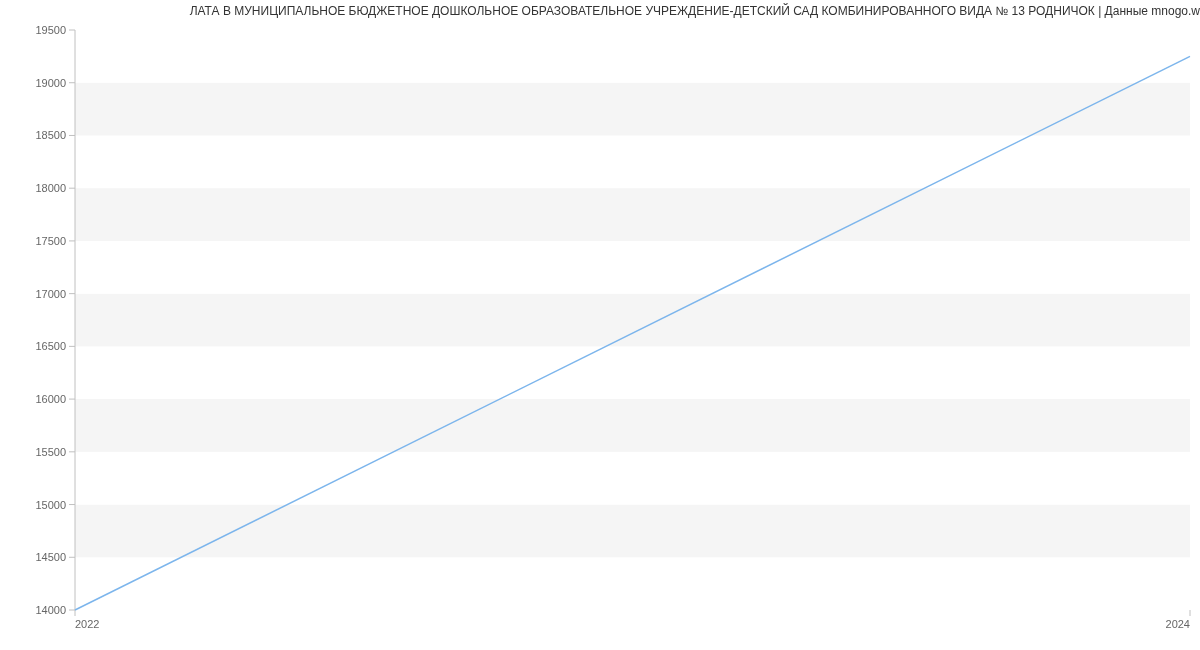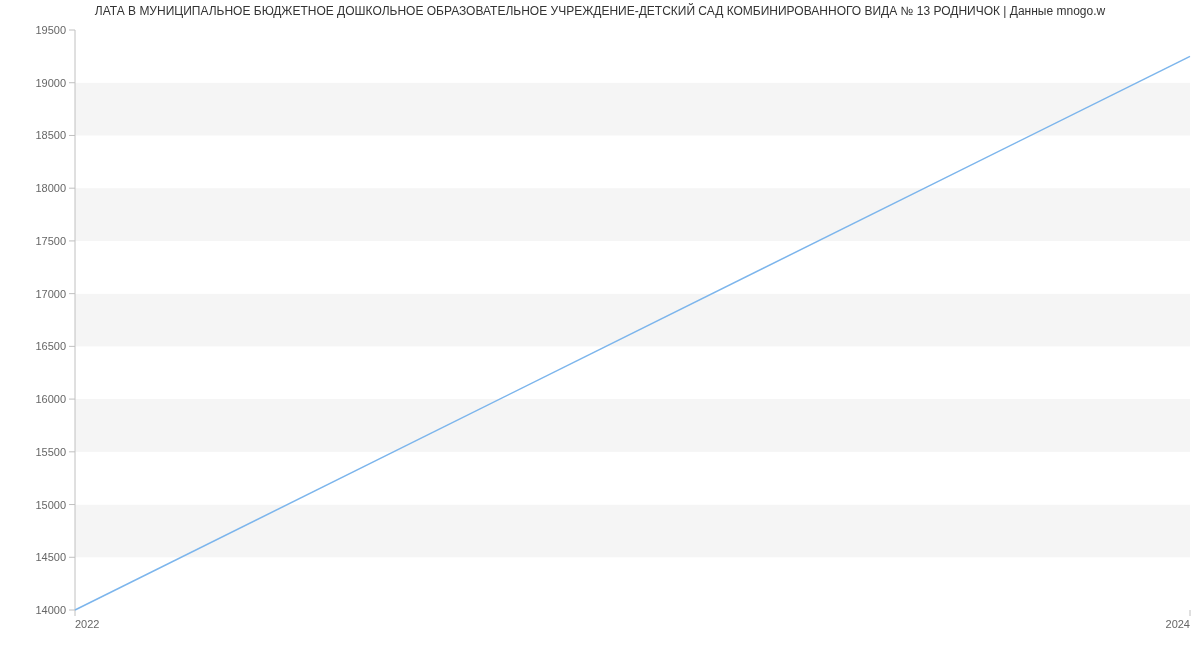--- a/index.html
+++ b/index.html
@@ -9,21 +9,21 @@
     height: 650px;
     background: #ffffff;
     font-family: Verdana, Geneva, sans-serif;
     overflow: hidden;
   }
   .title {
     font-size: 12px;
     color: #333333;
     padding: 4px 0 2px 0;
     white-space: nowrap;
-    text-align: center;
+    text-align: right;
   }
   .chart-wrap {
     position: relative;
     width: 1200px;
     height: 620px;
   }
   svg { display: block; }
   .band-even { fill: #f5f5f5; }
   .band-odd  { fill: #ffffff; }
   .axis-line { stroke: #c0c0c0; stroke-width: 1; }

